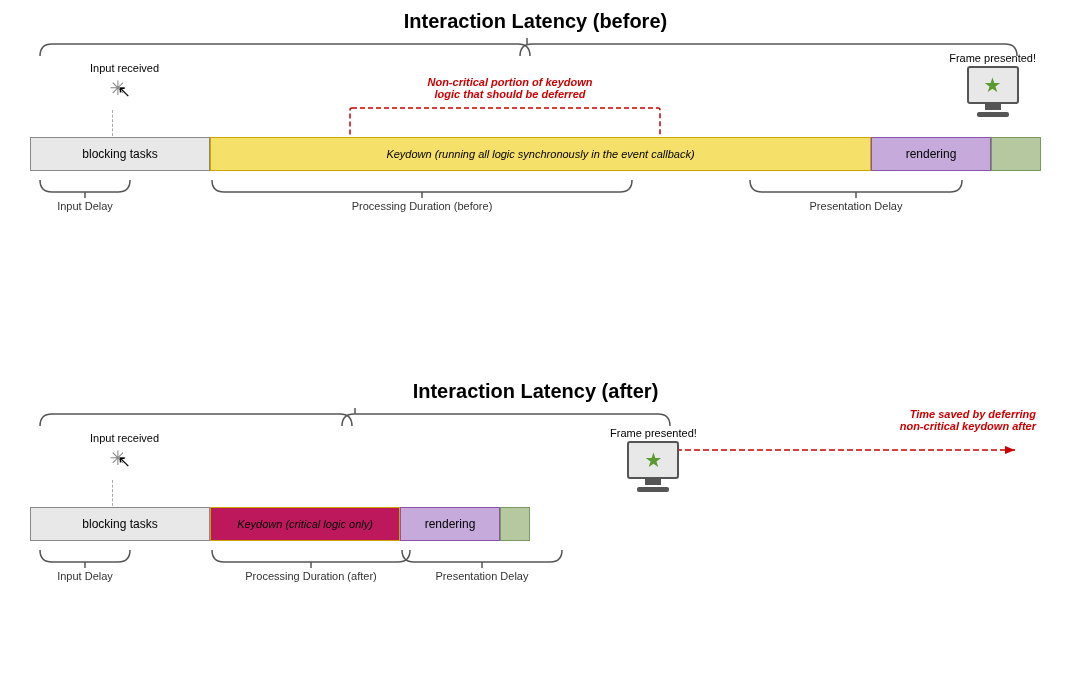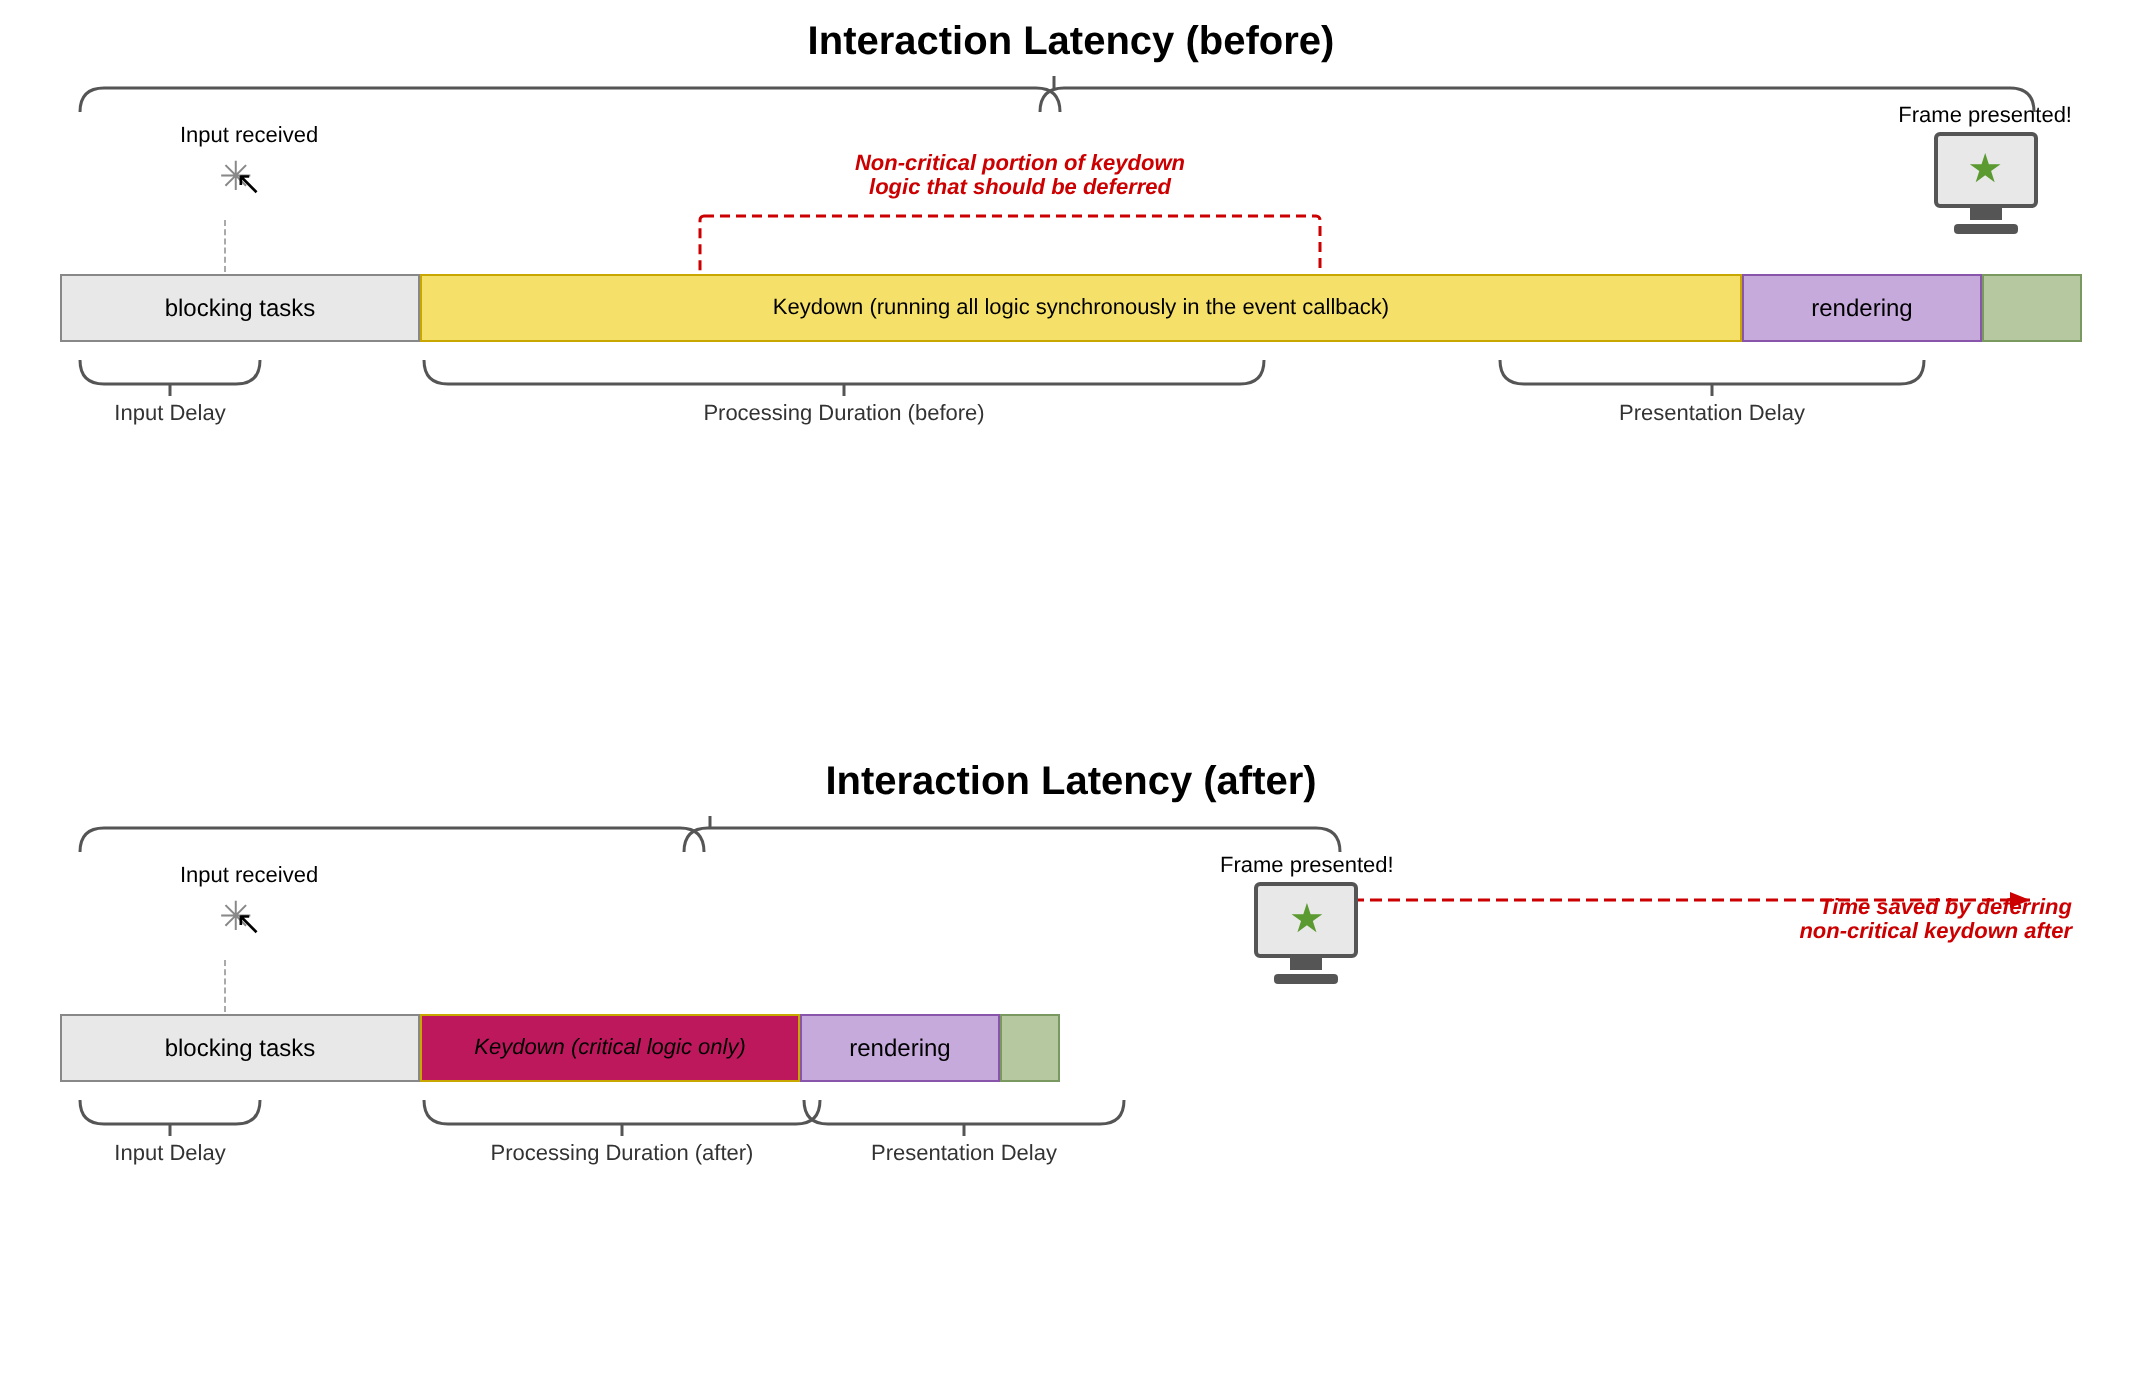--- a/index.html
+++ b/index.html
@@ -198,21 +198,21 @@
       </svg>
     </div>
 
     <div style="position:absolute; top:126px; left:0; right:0; display:flex; align-items:center; height:36px;">
 
       <div class="block block-blocking">
         <span style="font-size:12px;">blocking tasks</span>
       </div>
 
       <div class="block block-keydown" style="flex:1;">
-        <span style="font-size:11px; padding: 0 4px; text-align:center;">Keydown (running all logic synchronously in the event callback)</span>
+        <span style="font-size:11px; font-style:italic; padding: 0 4px; text-align:center;">Keydown (running all logic synchronously in the event callback)</span>
       </div>
 
       <div class="block block-rendering-purple">
         <span style="font-size:12px;">rendering</span>
       </div>
 
       <div class="block block-rendering" style="width:50px; font-size:10px; color:#555;">
       </div>
     </div>
 
@@ -233,21 +233,21 @@
 
   </div>
 
   <div class="section-after">
 
     <div style="text-align:center; margin-bottom: 30px;">
       <span style="font-size:20px; font-weight:bold;">Interaction Latency (after)</span>
     </div>
 
     <div style="position:absolute; top:28px; right:5px; text-align:right;">
-      <div class="red-text" style="font-size:11px; text-align:right;margin-top:40px;">
+      <div class="red-text" style="font-size:11px; text-align:right;">
         <span>Time saved by deferring</span><br>
         <span>non-critical keydown after</span>
       </div>
     </div>
 
     <svg style="position:absolute; top:60px; left:0; width:100%; height:20px; overflow:visible;">
 
       <line x1="985" y1="10" x2="632" y2="10" stroke="#cc0000" stroke-width="1.5" stroke-dasharray="6,3"></line>
 
       <polygon points="632,10 642,6 642,14" fill="#cc0000"></polygon>

